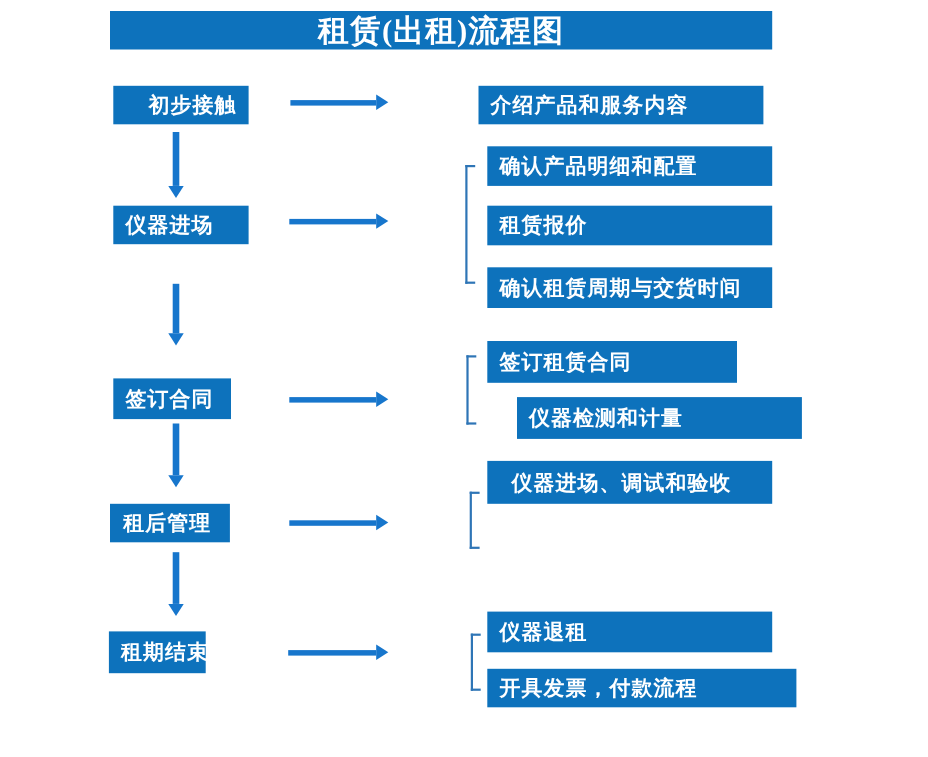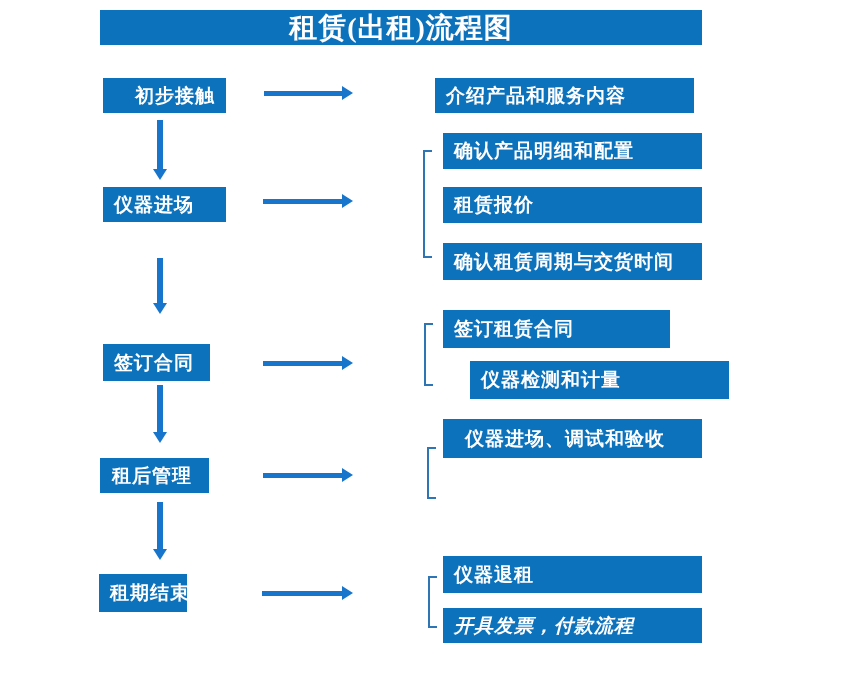--- a/index.html
+++ b/index.html
@@ -133,15 +133,15 @@
   <div class="box" style="left:443px; top:133px; width:259px; height:36px;">确认产品明细和配置</div>
   <div class="box" style="left:443px; top:243px; width:259px; height:37px;">确认租赁周期与交货时间</div>
   <div class="box" style="left:443px; top:187px; width:259px; height:36px;">租赁报价</div>
 
   <div class="box" style="left:443px; top:310px; width:227px; height:38px;">签订租赁合同</div>
   <div class="box" style="left:459px; top:361px; width:259px; height:38px;margin-left:11px;">仪器检测和计量</div>
 
   <div class="box" style="left:443px; top:419px; width:259px; height:39px;padding-left:22px;">仪器进场、调试和验收</div>
 
   <div class="box" style="left:443px; top:556px; width:259px; height:37px;">仪器退租</div>
-  <div class="box" style="left:443px; top:608px; width:259px; height:35px;font-style:italic;">开具发票，付款流程</div>
+  <div class="box" style="left:443px; top:608px; width:281px; height:35px;">开具发票，付款流程</div>
 
 </div>
 
 </body></html>

